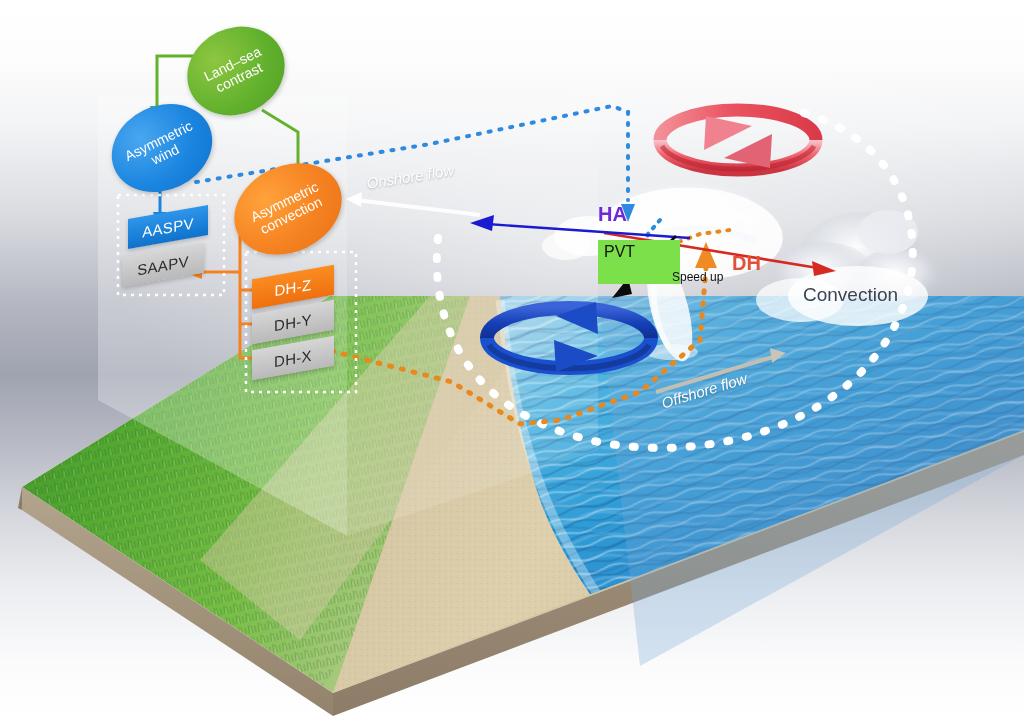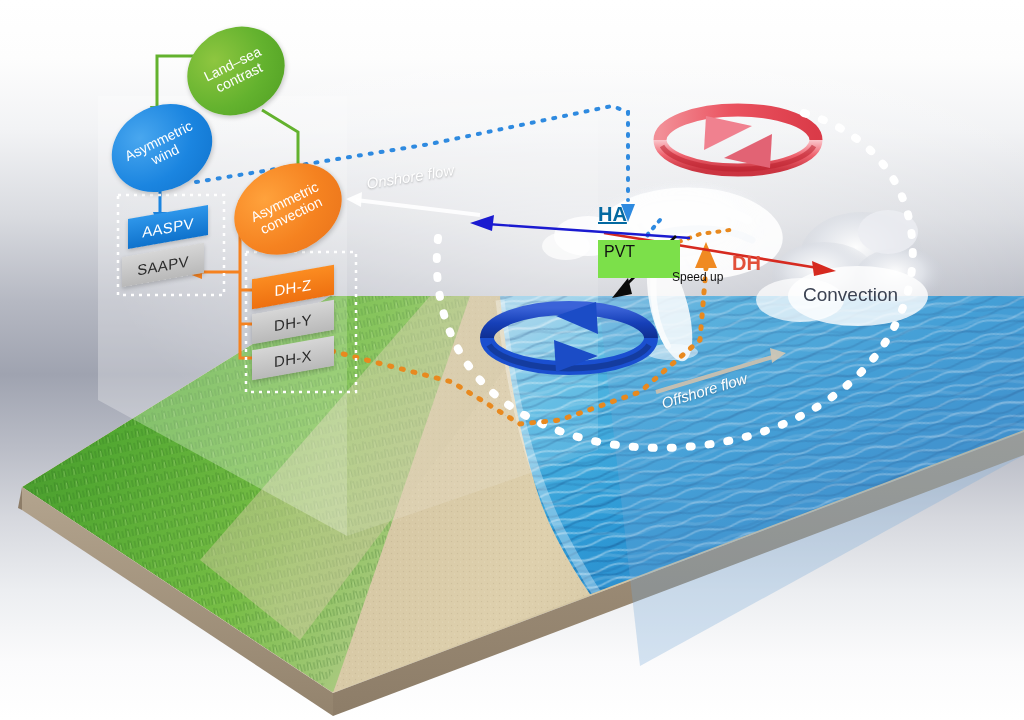--- a/index.html
+++ b/index.html
@@ -21,21 +21,21 @@
   .el-blue{background:radial-gradient(ellipse at 35% 28%, #49a7ef 0%, #1b85e0 55%, #0f72cc 100%);}
   .el-orange{background:radial-gradient(ellipse at 35% 28%, #ffa23c 0%, #f58220 55%, #e8721a 100%);}
 
   .box{position:absolute;display:flex;align-items:center;justify-content:center;
        font-size:15px;letter-spacing:.3px;box-shadow:0 2px 4px rgba(0,0,0,.20);}
   .box-blue{background:linear-gradient(180deg,#2e96ea,#0f72cc);color:#fff;}
   .box-orange{background:linear-gradient(180deg,#fb8c21,#ee7010);color:#fff;}
   .box-gray{background:linear-gradient(180deg,#d6d6d6,#b9b9b9);color:#2b2b2b;}
 
   .lbl{position:absolute;white-space:nowrap;}
-  .lbl-ha{color:#0369a1;font-size:20px;font-weight:700;text-decoration:underline;}
+  .lbl-ha{color:#6d28d9;font-size:20px;font-weight:700;}
   .lbl-dh{color:#e2503a;font-size:20px;font-weight:700;}
   .lbl-conv{color:#3c4353;font-size:19px;}
   .lbl-flow{color:#ffffff;font-size:15px;font-style:italic;text-shadow:0 1px 2px rgba(0,0,0,.25);}
   .lbl-speed{color:#111;font-size:12px;margin-left:40px;}
   .pvt-box{position:absolute;background:#7ce04a;display:flex;align-items:flex-start;
            justify-content:flex-start;padding:3px 6px;box-sizing:border-box;}
   .pvt-box .t{color:#111;font-size:16px;}
 
   svg{position:absolute;left:0;top:0;overflow:visible;}
 </style>
@@ -311,18 +311,18 @@
   <div class="lbl lbl-flow" style="left:366px;top:168px;transform:rotate(-9deg);">Onshore flow</div>
 
   <div class="lbl lbl-flow" style="left:660px;top:382px;transform:rotate(-17deg);">Offshore flow</div>
 
   <div class="lbl lbl-ha" style="left:598px;top:203px;">HA</div>
 
   <div class="lbl lbl-dh" style="left:732px;top:224px;margin-top:28px;">DH</div>
 
   <div class="lbl lbl-conv" style="left:803px;top:284px;">Convection</div>
 
-  <div class="pvt-box" style="left:598px;top:240px;width:82px;height:38px;">
+  <div class="pvt-box" style="left:598px;top:240px;width:82px;height:44px;">
     <span class="t">PVT</span>
   </div>
   <div class="lbl lbl-speed" style="left:632px;top:270px;">Speed up</div>
 
 </div>
 
 </body></html>

